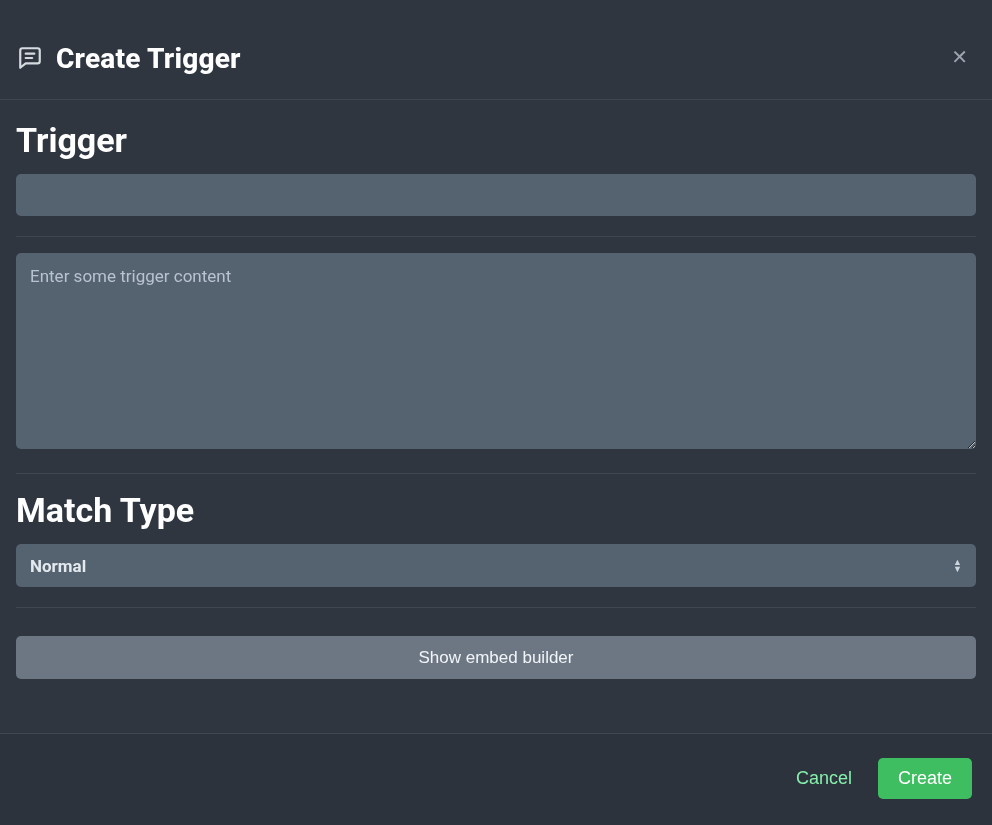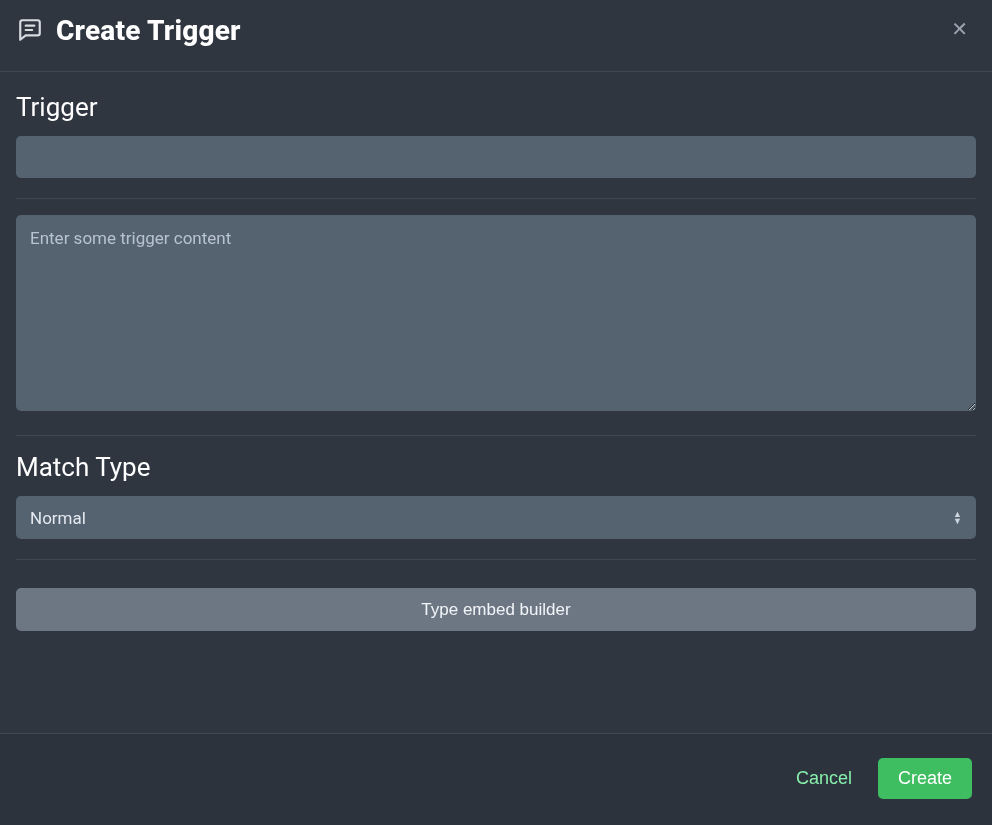--- a/index.html
+++ b/index.html
@@ -19,20 +19,21 @@
     display: flex;
     flex-direction: column;
     height: 100%;
   }
   .modal-header {
     display: flex;
     align-items: center;
     justify-content: space-between;
     padding: 14px 18px 24px 16px;
     border-bottom: 1px solid #3e4752;
+    margin-top: 28px;
   }
   .modal-title-wrap {
     display: flex;
     align-items: center;
     gap: 12px;
   }
   .modal-title-icon {
     width: 28px;
     height: 28px;
     display: flex;
@@ -67,22 +68,22 @@
     padding-top: 6px;
     padding-bottom: 20px;
     border-bottom: 1px solid #3e4752;
     margin-bottom: 10px;
   }
   .section:last-of-type {
     border-bottom: none;
     margin-bottom: 0;
   }
   .section-label {
-    font-size: 26px;
-    font-weight: 400;
+    font-size: 34px;
+    font-weight: 700;
     color: #ffffff;
     margin-bottom: 14px;
   }
   .input-text, .input-area, .select-wrap {
     width: 100%;
     background: #556270;
     border: none;
     border-radius: 5px;
     color: #e9edf2;
     font-size: 17px;
@@ -101,20 +102,21 @@
   .input-area::placeholder, .input-text::placeholder {
     color: #b9c3cf;
   }
   .select-wrap {
     position: relative;
     height: 43px;
     display: flex;
     align-items: center;
     padding: 0 40px 0 14px;
     cursor: pointer;
+    font-weight: bold;
   }
   .select-value {
     color: #e4e9ef;
   }
   .select-arrows {
     position: absolute;
     right: 14px;
     top: 50%;
     transform: translateY(-50%);
     display: flex;
@@ -203,21 +205,21 @@
       <div class="select-wrap">
         <span class="select-value">Normal</span>
         <span class="select-arrows">
           <span>▲</span>
           <span>▼</span>
         </span>
       </div>
     </div>
 
     <div class="section section-embed" style="border-bottom:none;">
-      <button class="embed-btn">Type embed builder</button>
+      <button class="embed-btn">Show embed builder</button>
     </div>
 
   </div>
 
   <div class="modal-footer">
     <button class="btn-cancel">Cancel</button>
     <button class="btn-create">Create</button>
   </div>
 
 </div>

